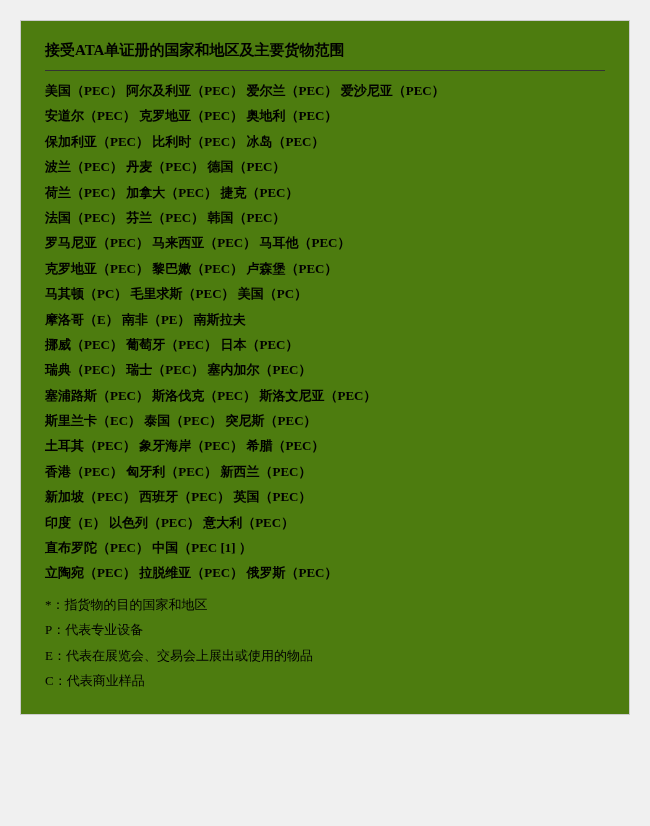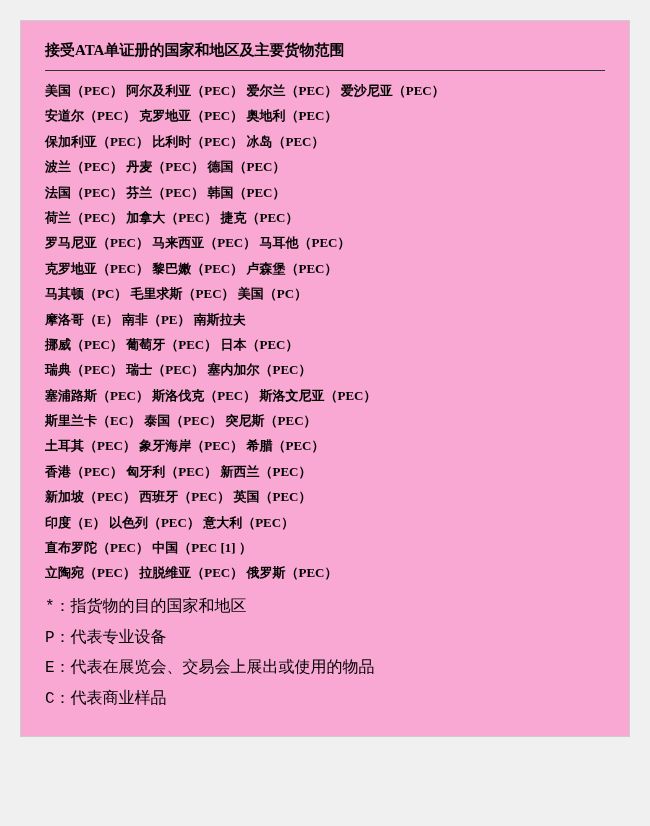--- a/index.html
+++ b/index.html
@@ -13,21 +13,21 @@
       min-height: 826px;
       background-color: #f0f0f0;
       display: flex;
       align-items: flex-start;
       justify-content: center;
       padding: 20px;
       font-family: "SimSun", "宋体", serif;
     }
 
     .container {
-      background-color: #f9a8d4;
+      background-color: #4d7c0f;
       border: 1px solid #cccccc;
       padding: 20px 24px;
       width: 610px;
     }
 
     .title {
       font-size: 15px;
       font-weight: bold;
       margin-bottom: 10px;
       color: #000000;
@@ -49,38 +49,37 @@
       margin-bottom: 2px;
       font-weight: bold;
     }
 
     .legend {
       margin-top: 8px;
     }
 
     .legend p {
       margin-bottom: 2px;
-      font-size: 16px;
+      font-size: 13px;
       line-height: 1.8;
-      font-family: Liberation Mono, monospace;
     }
   </style>
 </head>
 <body>
 
 <div class="container">
   <div class="title">接受ATA单证册的国家和地区及主要货物范围</div>
   <hr class="divider">
   <div class="content">
   <p>美国（PEC） 阿尔及利亚（PEC） 爱尔兰（PEC） 爱沙尼亚（PEC）</p>
       <p>安道尔（PEC） 克罗地亚（PEC） 奥地利（PEC）</p>
       <p>保加利亚（PEC） 比利时（PEC） 冰岛（PEC）</p>
       <p>波兰（PEC） 丹麦（PEC） 德国（PEC）</p>
+      <p>荷兰（PEC） 加拿大（PEC） 捷克（PEC）</p>
       <p>法国（PEC） 芬兰（PEC） 韩国（PEC）</p>
-      <p>荷兰（PEC） 加拿大（PEC） 捷克（PEC）</p>
       <p>罗马尼亚（PEC） 马来西亚（PEC） 马耳他（PEC）</p>
       <p>克罗地亚（PEC） 黎巴嫩（PEC） 卢森堡（PEC）</p>
       <p>马其顿（PC） 毛里求斯（PEC） 美国（PC）</p>
       <p>摩洛哥（E） 南非（PE） 南斯拉夫</p>
       <p>挪威（PEC） 葡萄牙（PEC） 日本（PEC）</p>
       <p>瑞典（PEC） 瑞士（PEC） 塞内加尔（PEC）</p>
       <p>塞浦路斯（PEC） 斯洛伐克（PEC） 斯洛文尼亚（PEC）</p>
       <p>斯里兰卡（EC） 泰国（PEC） 突尼斯（PEC）</p>
       <p>土耳其（PEC） 象牙海岸（PEC） 希腊（PEC）</p>
       <p>香港（PEC） 匈牙利（PEC） 新西兰（PEC）</p>

